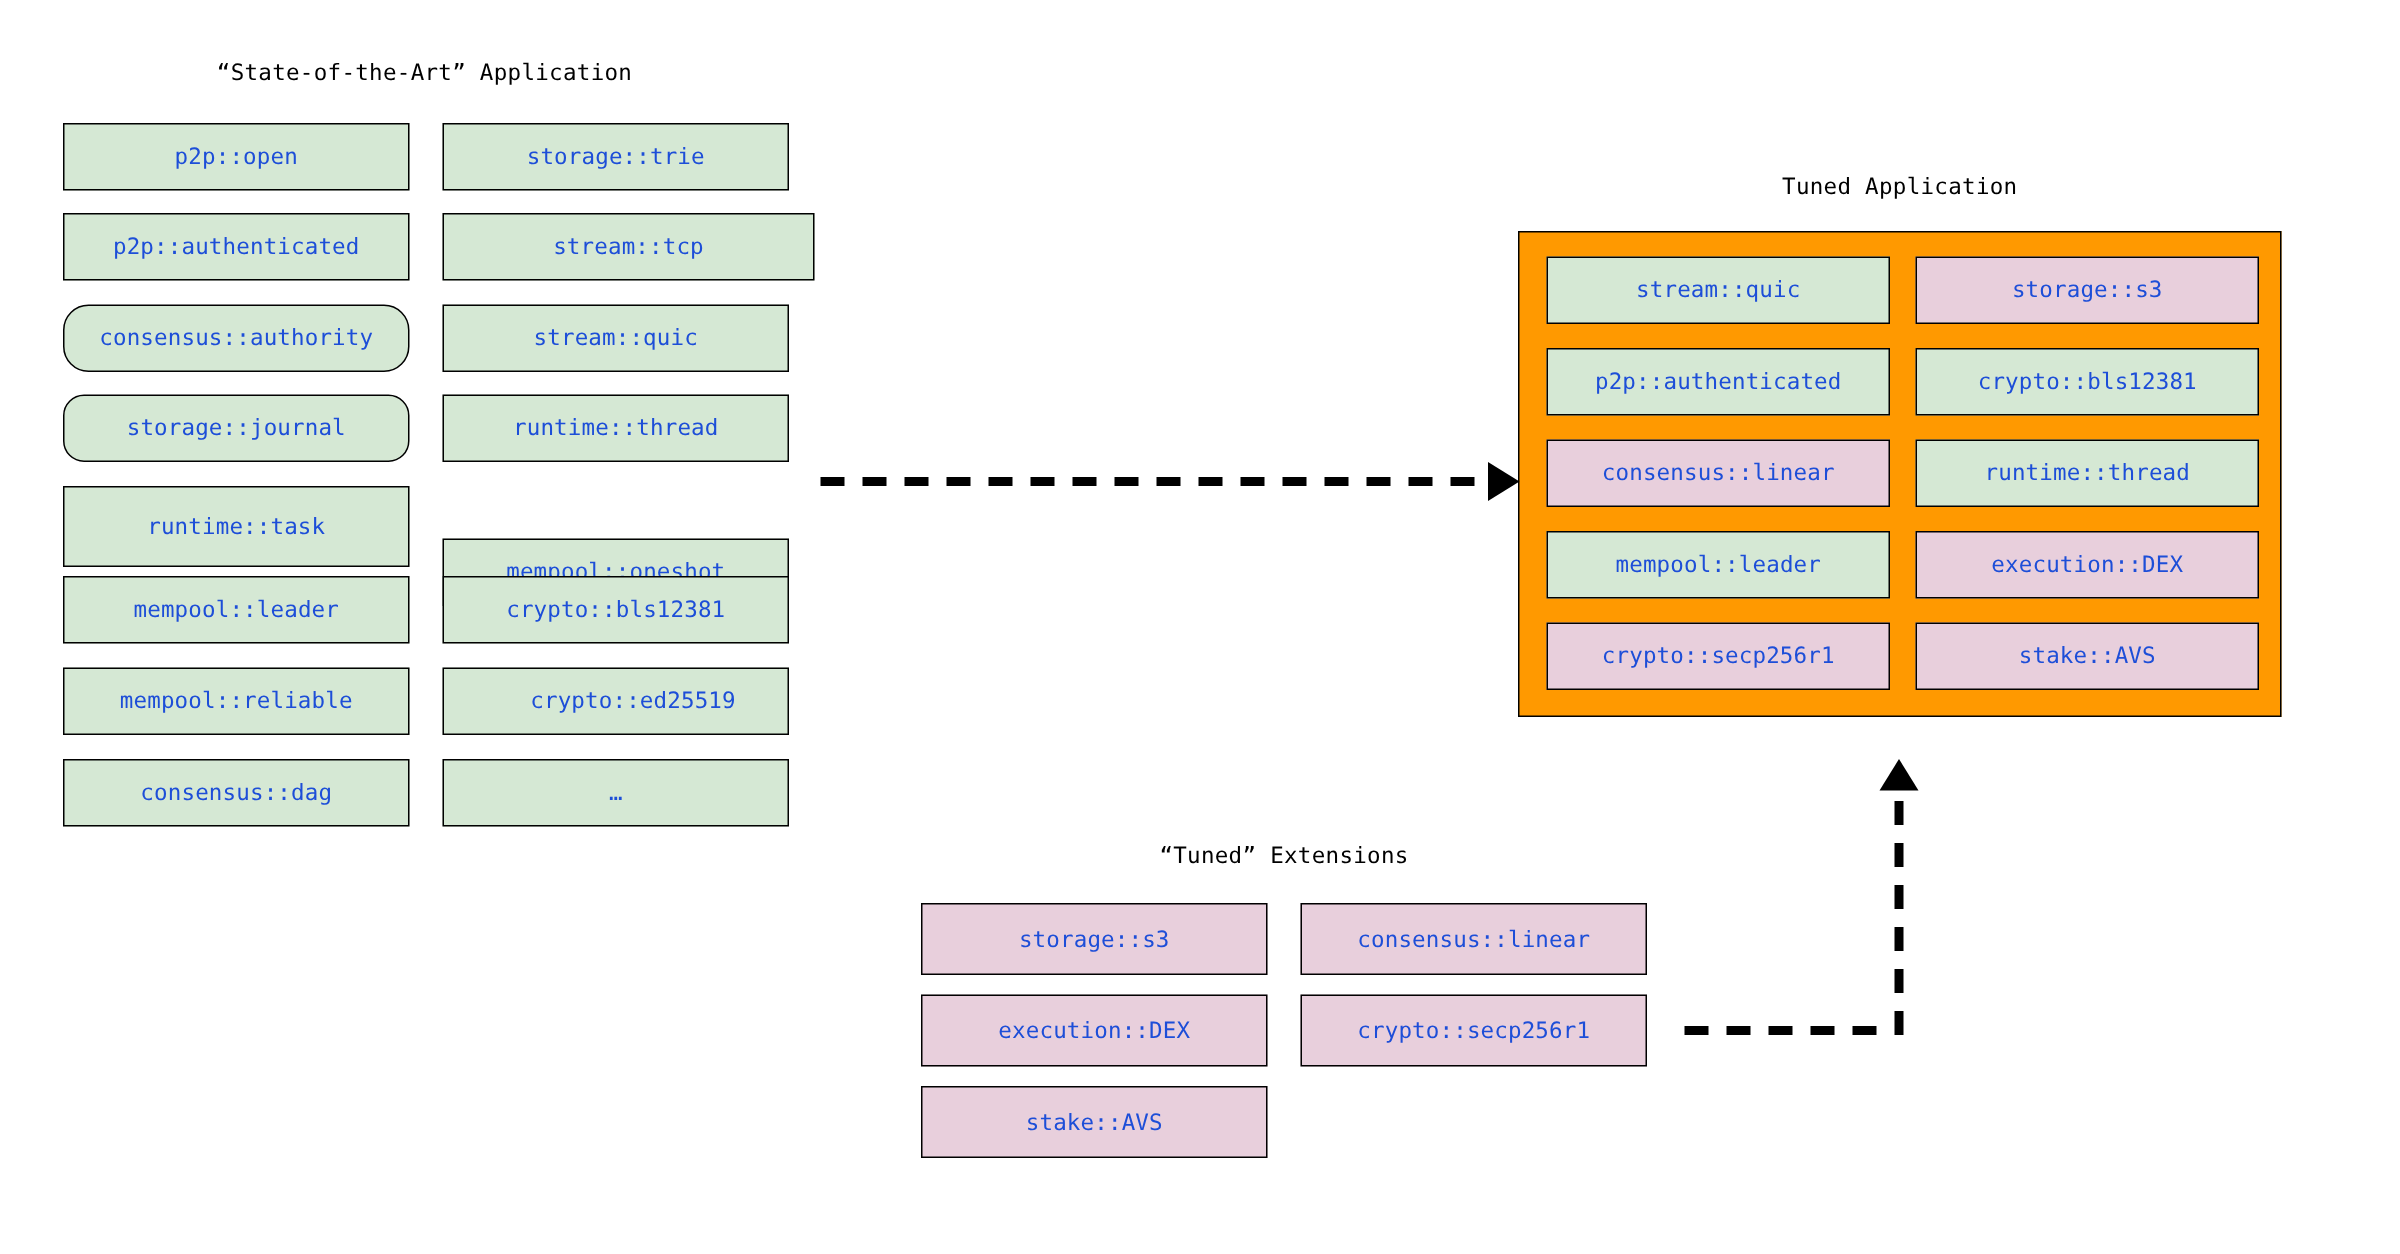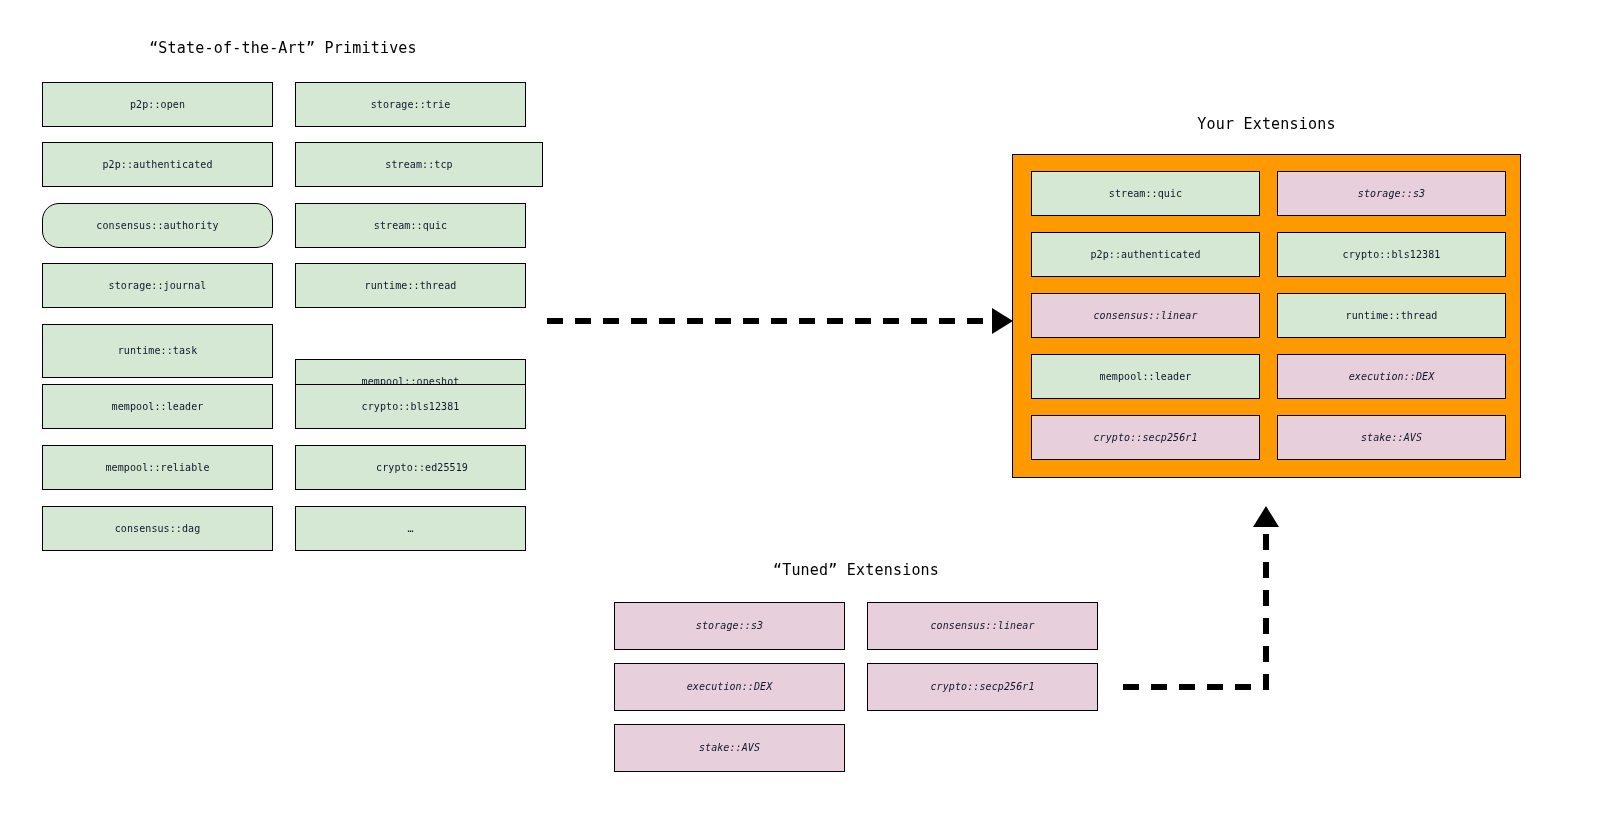--- a/index.html
+++ b/index.html
@@ -29,29 +29,29 @@
     text-align: center;
     -webkit-font-smoothing: antialiased;
   }
   .node {
     position: absolute;
     box-sizing: border-box;
     border: 1.6px solid #000000;
     display: flex;
     align-items: center;
     justify-content: center;
-    font-size: 10px;
+    font-size: 15px;
     line-height: 1;
     letter-spacing: 0.1px;
-    color: #0f172a;
+    color: #1d4ed8;
     white-space: nowrap;
     -webkit-font-smoothing: antialiased;
   }
   .node.green { background: #d5e8d4; }
-  .node.pink  { background: #e8cfdc; font-style: italic; }
+  .node.pink  { background: #e8cfdc; }
 
   .app-panel {
     position: absolute;
     box-sizing: border-box;
     border: 1.8px solid #000000;
     background: #ff9900;
   }
 
   
   .connector-layer {
@@ -61,41 +61,41 @@
     width: 1600px;
     height: 836px;
     pointer-events: none;
   }
 </style>
 </head>
 <body>
 
 <div id="canvas">
 
-  <div class="section-title" style="left:43px; top:38px; width:480px;">“State-of-the-Art” Primitives</div>
+  <div class="section-title" style="left:43px; top:38px; width:480px;">“State-of-the-Art” Application</div>
 
   <div class="node green" style="left:42px;  top:82px;  width:231px; height:45px;">p2p::open</div>
   <div class="node green" style="left:42px;  top:142px; width:231px; height:45px;">p2p::authenticated</div>
   <div class="node green" style="left:42px;  top:203px; width:231px; height:45px;border-radius:17px;">consensus::authority</div>
-  <div class="node green" style="left:42px;  top:263px; width:231px; height:45px;">storage::journal</div>
+  <div class="node green" style="left:42px;  top:263px; width:231px; height:45px;border-radius:14px;">storage::journal</div>
   <div class="node green" style="left:42px;  top:324px; width:231px; height:54px;">runtime::task</div>
   <div class="node green" style="left:42px;  top:384px; width:231px; height:45px;">mempool::leader</div>
   <div class="node green" style="left:42px;  top:506px; width:231px; height:45px;">consensus::dag</div>
   <div class="node green" style="left:42px;  top:445px; width:231px; height:45px;">mempool::reliable</div>
 
   <div class="node green" style="left:295px; top:82px;  width:231px; height:45px;text-align:right;">storage::trie</div>
   <div class="node green" style="left:295px; top:142px; width:248px; height:45px;">stream::tcp</div>
   <div class="node green" style="left:295px; top:203px; width:231px; height:45px;">stream::quic</div>
   <div class="node green" style="left:295px; top:263px; width:231px; height:45px;">runtime::thread</div>
   <div class="node green" style="left:295px; top:324px; width:231px; height:45px;margin-top:35px;">mempool::oneshot</div>
   <div class="node green" style="left:295px; top:384px; width:231px; height:45px;">crypto::bls12381</div>
   <div class="node green" style="left:295px; top:445px; width:231px; height:45px;padding-left:23px;">crypto::ed25519</div>
   <div class="node green" style="left:295px; top:506px; width:231px; height:45px;">…</div>
 
-  <div class="section-title" style="left:1012px; top:114px; width:509px;">Your Extensions</div>
+  <div class="section-title" style="left:1012px; top:114px; width:509px;">Tuned Application</div>
 
   <div class="app-panel" style="left:1012px; top:154px; width:509px; height:324px;"></div>
 
   <div class="node green" style="left:1031px; top:171px; width:229px; height:45px;">stream::quic</div>
   <div class="node green" style="left:1031px; top:232px; width:229px; height:45px;">p2p::authenticated</div>
   <div class="node pink" style="left:1031px; top:293px; width:229px; height:45px;">consensus::linear</div>
   <div class="node green" style="left:1031px; top:354px; width:229px; height:45px;">mempool::leader</div>
   <div class="node pink" style="left:1031px; top:415px; width:229px; height:45px;">crypto::secp256r1</div>
 
   <div class="node pink" style="left:1277px; top:171px; width:229px; height:45px;">storage::s3</div>

